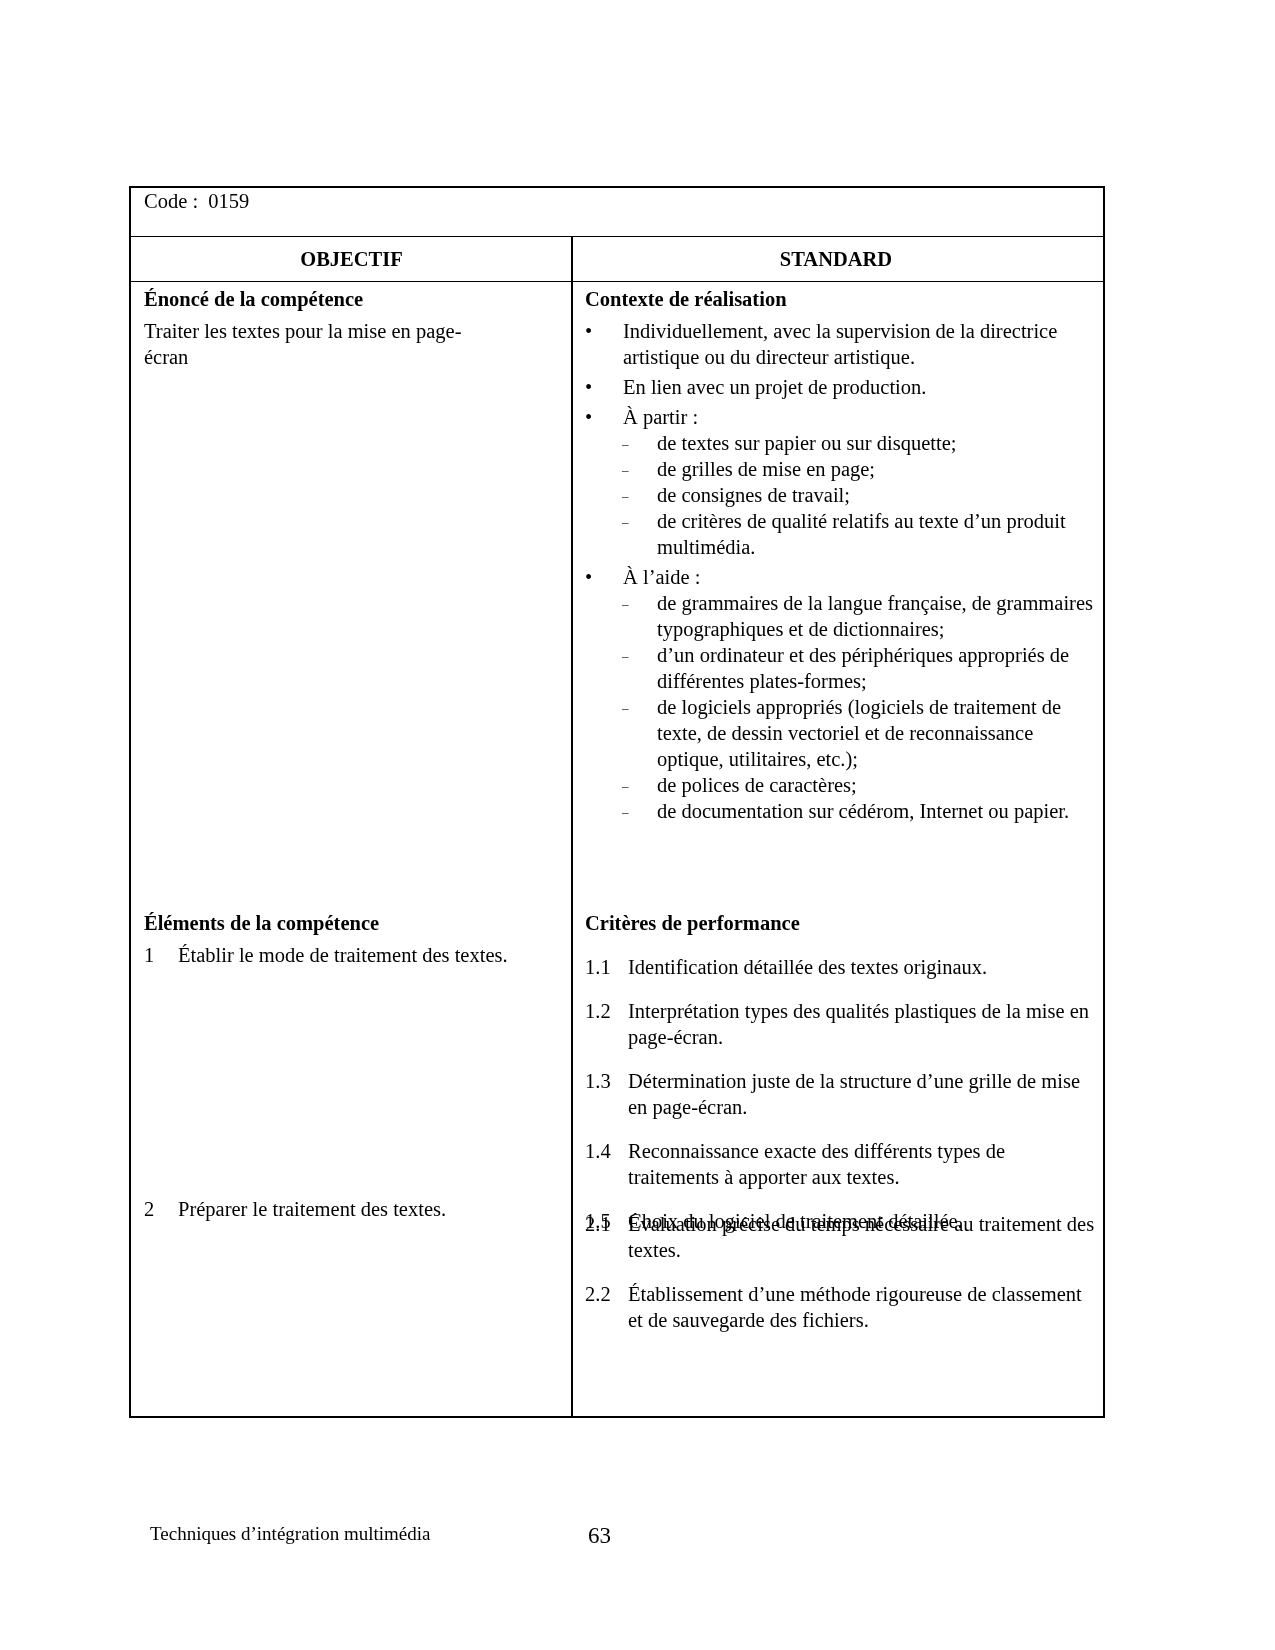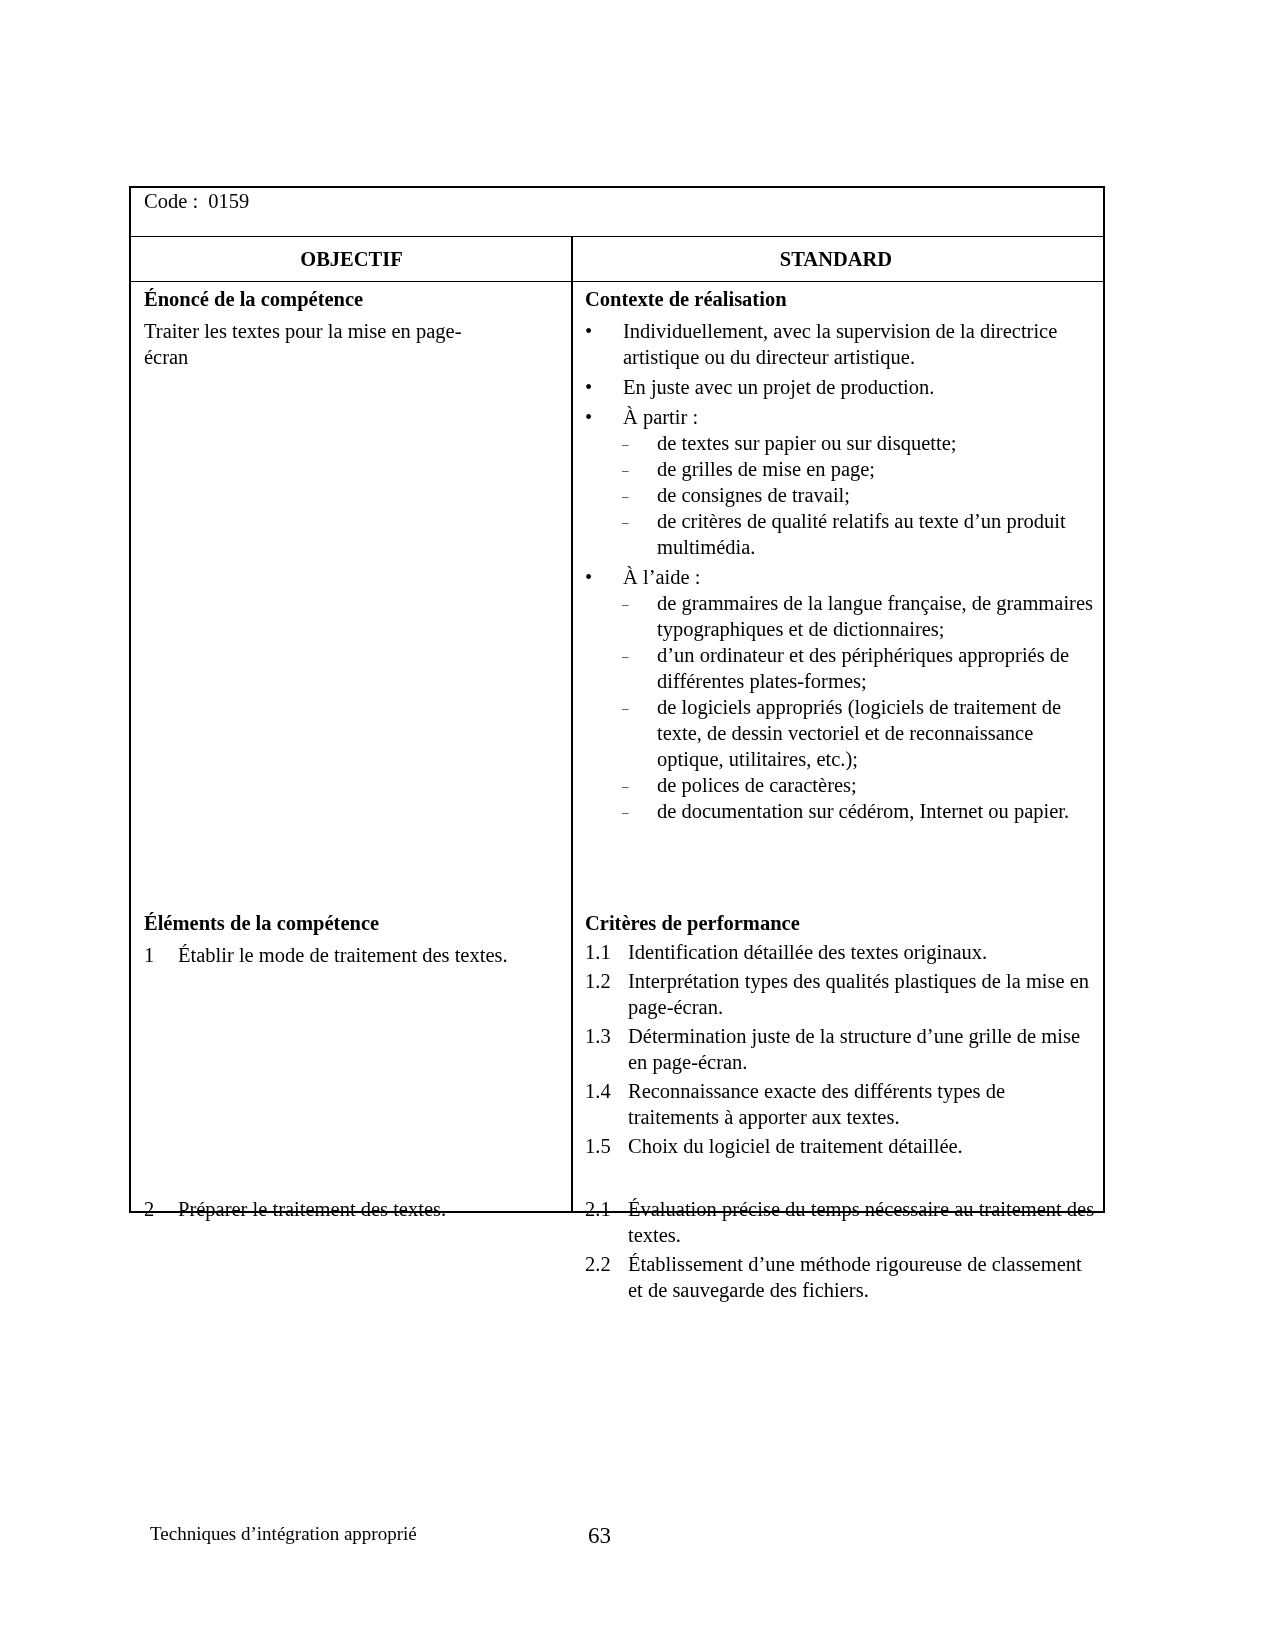--- a/index.html
+++ b/index.html
@@ -2,21 +2,21 @@
 <html><head>
 <meta charset="utf-8">
 <style>
   html, body { margin: 0; padding: 0; background: #ffffff; }
   body {
     width: 1275px; height: 1650px; position: relative; overflow: hidden;
     font-family: "Liberation Serif", "DejaVu Serif", serif;
     color: #000; font-size: 20.5px;
   }
   .table {
-    position: absolute; left: 129px; top: 186px; width: 976px; height: 1027px;
+    position: absolute; left: 129px; top: 186px; width: 976px; height: 1232px;
     border: 2px solid #000; box-sizing: border-box;
   }
   .code-row {
     position: absolute; left: 0; top: 0; right: 0; height: 49px;
     border-bottom: 1.5px solid #000; box-sizing: border-box;
   }
   .code-row span { position: absolute; left: 13px; top: 2px; }
   .head-row {
     position: absolute; left: 0; top: 49px; right: 0; height: 45px;
     border-bottom: 1.5px solid #000; box-sizing: border-box; text-decoration: underline;
@@ -32,21 +32,21 @@
   }
   .col { position: absolute; }
   .col-left { left: 13px; width: 420px; }
   .col-right { left: 454px; width: 510px; }
   .h { font-weight: bold; line-height: 26px; }
   .p { line-height: 26px; }
   .bullet-item { position: relative; padding-left: 38px; line-height: 26px; margin-top: 4px; }
   .bullet-item .mark { position: absolute; left: 0; top: 0; width: 20px; }
   .sub-item { position: relative; padding-left: 72px; line-height: 26px; }
   .sub-item .mark { position: absolute; left: 37px; top: 1px; font-size: 13px; }
-  .num-item { position: relative; padding-left: 43px; line-height: 26px; margin-top: 3px; }
+  .num-item { position: relative; padding-left: 43px; line-height: 26px; margin-top: 18px; }
   .num-item .mark { position: absolute; left: 0; top: 0; }
   .elem-item { position: relative; padding-left: 34px; line-height: 26px; }
   .elem-item .mark { position: absolute; left: 0; top: 0; }
   .footer-title { position: absolute; left: 150px; top: 1523px; font-size: 19px; }
   .footer-page { position: absolute; left: 588px; top: 1523px; font-size: 23px; }
 </style>
 </head>
 <body>
 
 <div class="table">
@@ -75,21 +75,21 @@
     <div class="elem-item">
       <span class="mark">2</span>
       <span>Préparer le traitement des textes.</span>
     </div>
   </div>
 
   <div class="col col-right" style="top:98px">
     <div class="h">Contexte de réalisation</div>
     <div id="contexte-list" style="margin-top:6px">
         <div class="bullet-item" style="margin-top: 0px;"><span class="mark">•</span><span>Individuellement, avec la supervision de la directrice artistique ou du directeur artistique.</span></div>
-        <div class="bullet-item"><span class="mark">•</span><span>En juste avec un projet de production.</span></div>
+        <div class="bullet-item"><span class="mark">•</span><span>En lien avec un projet de production.</span></div>
         <div class="bullet-item"><span class="mark">•</span><span>À partir :</span><div class="sub-item" style="margin-left: -38px;"><span class="mark">–</span><span>de textes sur papier ou sur disquette;</span></div><div class="sub-item" style="margin-left: -38px;"><span class="mark">–</span><span>de grilles de mise en page;</span></div><div class="sub-item" style="margin-left: -38px;"><span class="mark">–</span><span>de consignes de travail;</span></div><div class="sub-item" style="margin-left: -38px;"><span class="mark">–</span><span>de critères de qualité relatifs au texte d’un produit multimédia.</span></div></div>
         <div class="bullet-item"><span class="mark">•</span><span>À l’aide :</span><div class="sub-item" style="margin-left: -38px;"><span class="mark">–</span><span>de grammaires de la langue française, de grammaires typographiques et de dictionnaires;</span></div><div class="sub-item" style="margin-left: -38px;"><span class="mark">–</span><span>d’un ordinateur et des périphériques appropriés de différentes plates-formes;</span></div><div class="sub-item" style="margin-left: -38px;"><span class="mark">–</span><span>de logiciels appropriés (logiciels de traitement de texte, de dessin vectoriel et de reconnaissance optique, utilitaires, etc.);</span></div><div class="sub-item" style="margin-left: -38px;"><span class="mark">–</span><span>de polices de caractères;</span></div><div class="sub-item" style="margin-left: -38px;"><span class="mark">–</span><span>de documentation sur cédérom, Internet ou papier.</span></div></div>
       </div>
   </div>
 
   <div class="col col-right" style="top:722px">
     <div class="h">Critères de performance</div>
     <div id="criteres-g1" style="margin-top:3px">
         <div class="num-item"><span class="mark">1.1</span><span>Identification détaillée des textes originaux.</span></div>
         <div class="num-item"><span class="mark">1.2</span><span>Interprétation types des qualités plastiques de la mise en page-écran.</span></div>
@@ -99,14 +99,14 @@
       </div>
   </div>
   <div class="col col-right" style="top:1005px">
     <div id="criteres-g2">
         <div class="num-item"><span class="mark">2.1</span><span>Évaluation précise du temps nécessaire au traitement des textes.</span></div>
         <div class="num-item"><span class="mark">2.2</span><span>Établissement d’une méthode rigoureuse de classement et de sauvegarde des fichiers.</span></div>
       </div>
   </div>
 </div>
 
-<div class="footer-title">Techniques d’intégration approprié</div>
+<div class="footer-title">Techniques d’intégration multimédia</div>
 <div class="footer-page">63</div>
 
 </body></html>

